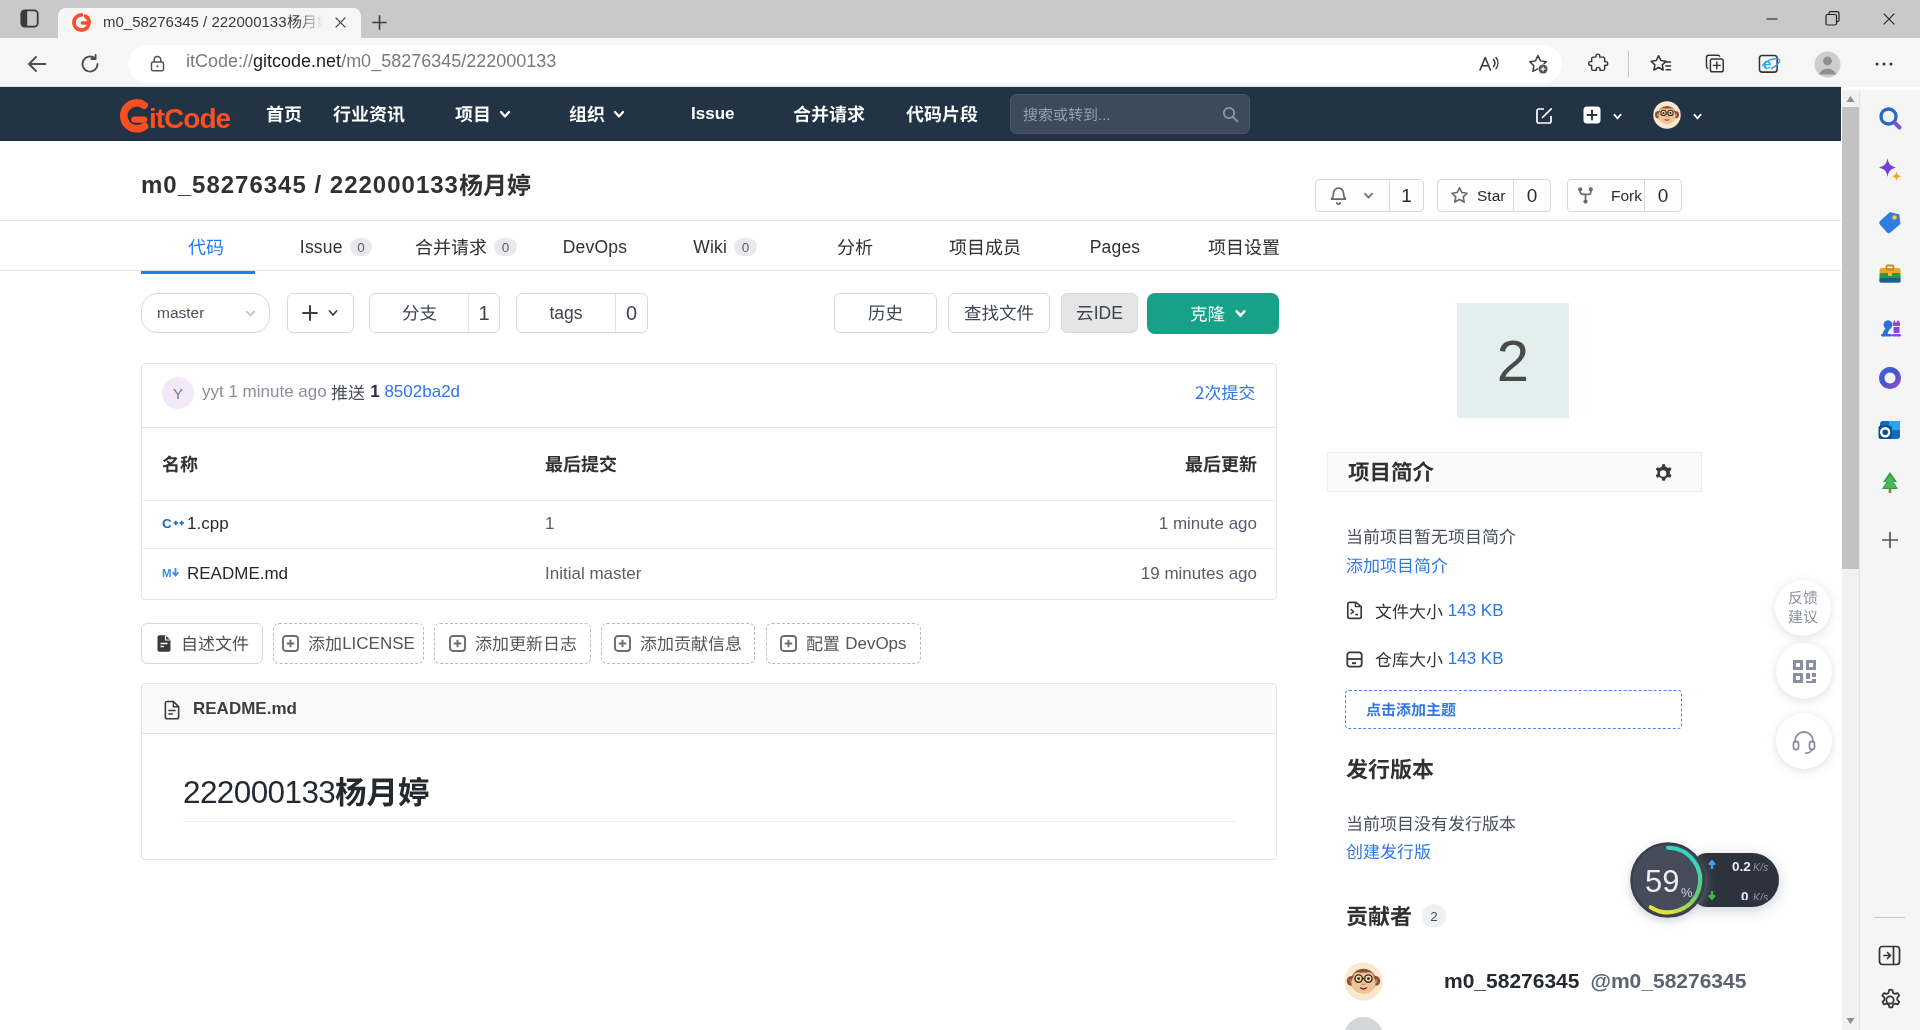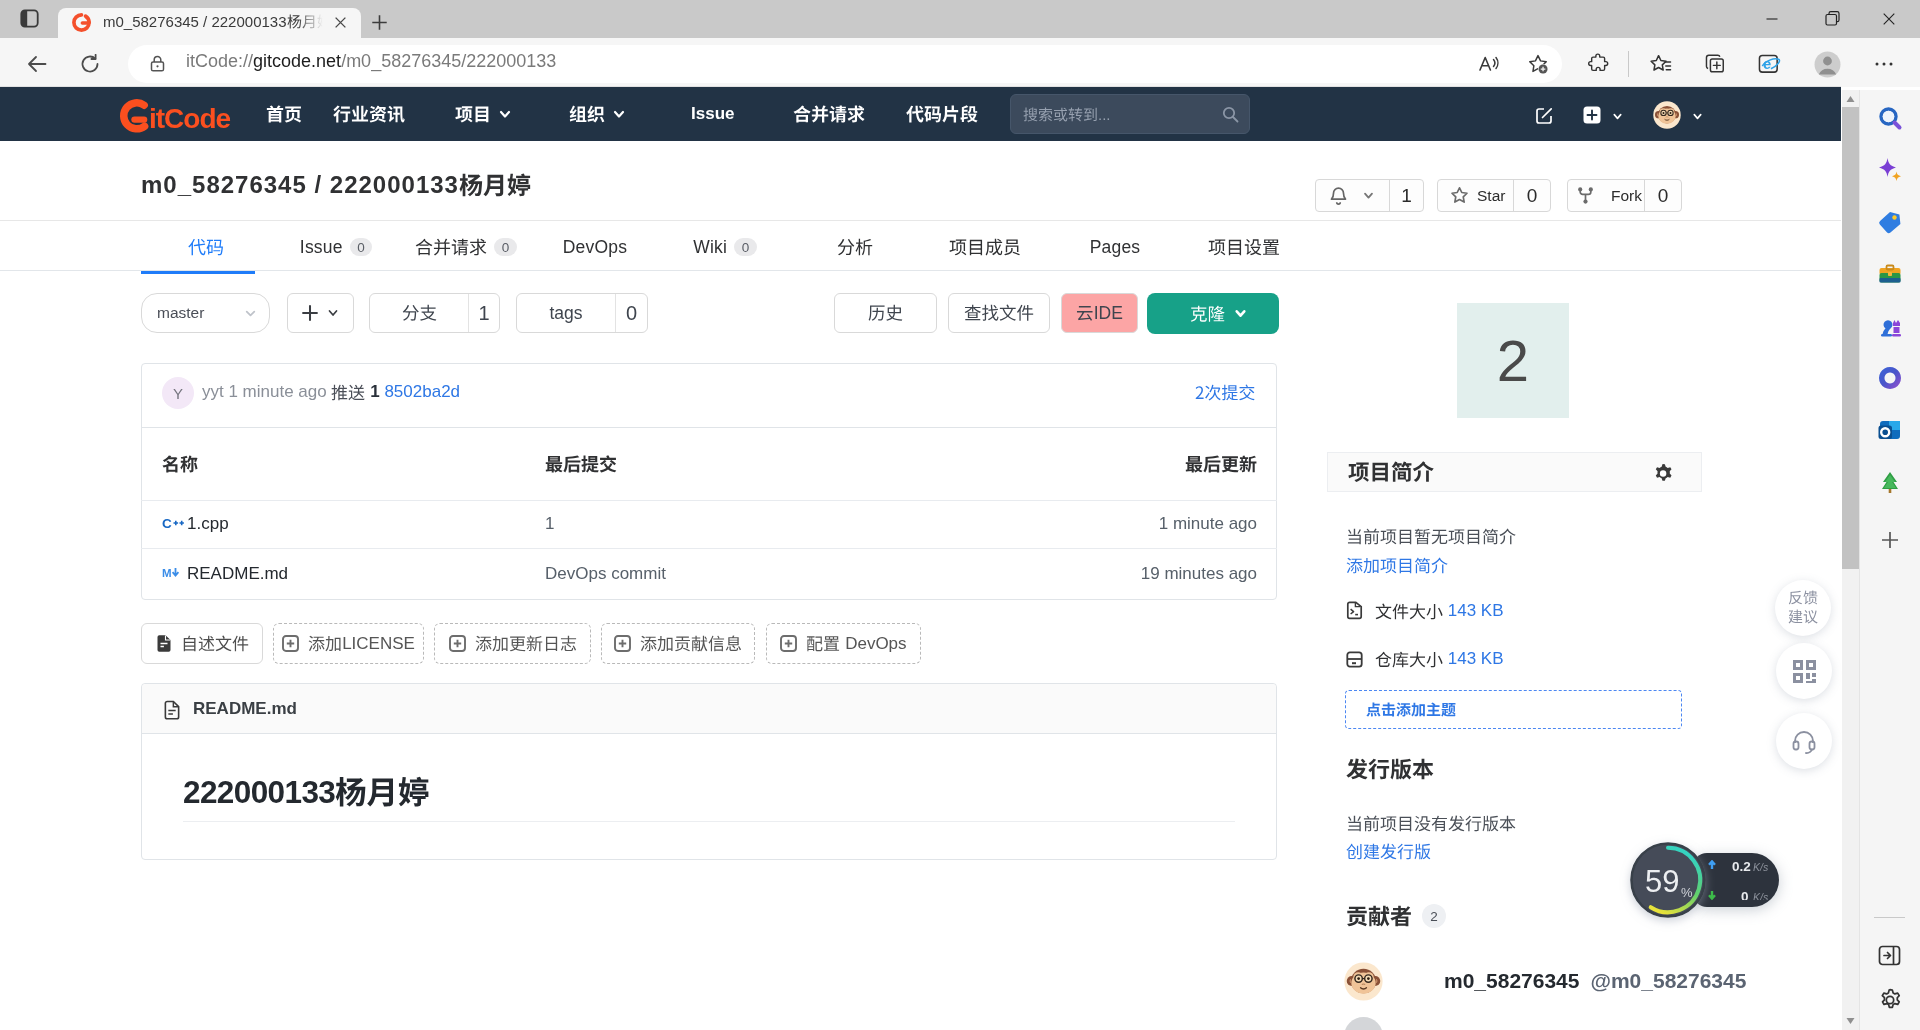--- a/index.html
+++ b/index.html
@@ -357,21 +357,21 @@
 <div class="abs row" style="left:948px;top:293px;width:102px;height:40px;background:#fff;border:1px solid #d9d9d9;border-radius:6px;justify-content:center">
     <svg class="zh" width="70.0" height="17.5" viewBox="0 -880 4000.0 1000" style="fill:#3f454e;">
       <g transform="scale(1,-1)">
         <use href="#g67e5r" x="0"></use>
         <use href="#g627er" x="1000"></use>
         <use href="#g6587r" x="2000"></use>
         <use href="#g4ef6r" x="3000"></use>
       </g>
     </svg>
   </div>
-<div class="abs row" style="left:1061px;top:293px;width:77px;height:40px;background:#fca5a5;border:1px solid #d9d9d9;border-radius:6px;justify-content:center">
+<div class="abs row" style="left:1061px;top:293px;width:77px;height:40px;background:#e5e5e5;border:1px solid #d9d9d9;border-radius:6px;justify-content:center">
     <svg class="zh" width="17.5" height="17.5" viewBox="0 -880 1000.0 1000" style="fill:#3f454e;">
       <g transform="scale(1,-1)">
         <use href="#g4e91r" x="0"></use>
       </g>
     </svg>
     <span style="font-size:17.5px;color:#3f454e">IDE</span>
   </div>
 <div class="abs row" style="left:1147px;top:293px;width:132px;height:41px;background:#17a188;border-radius:8px;justify-content:center;padding-left:11px">
     <svg class="zh" width="35.0" height="17.5" viewBox="0 -880 2000.0 1000" style="fill:#ffffff;">
       <g transform="scale(1,-1)">
@@ -437,21 +437,21 @@
   </svg>
 <div class="abs row" style="left:187px;top:500px;height:48px;font-size:17px;color:#24292f">1.cpp</div>
 <div class="abs row" style="left:545px;top:500px;height:48px;font-size:17px;color:#57606a">1</div>
 <div class="abs row" style="left:1000px;top:500px;width:257px;height:48px;justify-content:flex-end;font-size:17px;color:#57606a">1 minute ago</div>
 <div class="abs" style="left:141px;top:548px;width:1136px;height:1px;background:#e8ebef"></div>
 <svg class="abs" style="left:162px;top:566px" width="20" height="14" viewBox="0 0 20 14">
       <text x="0" y="11" font-size="11.5" font-weight="bold" fill="#3b8de8" font-family="Liberation Sans">M</text>
       <path d="M13.5 2 v 7 M10.6 6.2 L13.5 9.6 L16.4 6.2" fill="none" stroke="#3b8de8" stroke-width="1.8"></path>
   </svg>
 <div class="abs row" style="left:187px;top:548px;height:52px;font-size:17px;color:#24292f">README.md</div>
-<div class="abs row" style="left:545px;top:548px;height:52px;font-size:17px;color:#57606a">DevOps commit</div>
+<div class="abs row" style="left:545px;top:548px;height:52px;font-size:17px;color:#57606a">Initial master</div>
 <div class="abs row" style="left:1000px;top:548px;width:257px;height:52px;justify-content:flex-end;font-size:17px;color:#57606a">19 minutes ago</div>
 <div class="abs row" style="left:141px;top:623px;width:122px;height:41px;border:1px solid #d9d9d9;border-radius:6px;justify-content:center">
     <svg width="16" height="19" viewBox="0 0 16 19">
       <path d="M1.5 3 a 1.8 1.8 0 0 1 1.8 -1.8 h 6.2 L14.5 6 v 10 a 1.8 1.8 0 0 1 -1.8 1.8 H3.3 a 1.8 1.8 0 0 1 -1.8 -1.8 z" fill="#3a3a3a"></path>
       <path d="M9.5 1.4 V6 h 4.8" fill="none" stroke="#fff" stroke-width="1.1"></path>
       <path d="M4.5 9.5 h 7 M4.5 12.5 h 3.4" stroke="#fff" stroke-width="1.4"></path>
     </svg>
     <span style="width:9px"></span>
     <svg class="zh" width="68.0" height="17.0" viewBox="0 -880 4000.0 1000" style="fill:#4d4d4d;">
       <g transform="scale(1,-1)">
@@ -526,21 +526,21 @@
   </div>
 <div class="abs" style="left:141px;top:683px;width:1136px;height:177px;border:1px solid #e0e4e8;border-radius:4px;background:#fff"></div>
 <div class="abs" style="left:142px;top:684px;width:1134px;height:50px;background:#fafafa;border-bottom:1px solid #e0e4e8;border-radius:4px 4px 0 0"></div>
 <svg class="abs" style="left:164px;top:700px" width="16" height="20" viewBox="0 0 14 17">
       <path d="M1.2 2.6 a 1.6 1.6 0 0 1 1.6 -1.6 h 5.4 L12.8 5.6 v 9 a 1.6 1.6 0 0 1 -1.6 1.6 H2.8 a 1.6 1.6 0 0 1 -1.6 -1.6 z" fill="none" stroke="#3a3a3a" stroke-width="1.4"></path>
       <path d="M8.2 1.2 V5.6 h 4.4" fill="none" stroke="#3a3a3a" stroke-width="1.3"></path>
       <path d="M3.8 9 h 6.4 M3.8 12 h 4" stroke="#3a3a3a" stroke-width="1.3"></path>
   </svg>
 <div class="abs row" style="left:193px;top:684px;height:50px;font-size:17px;font-weight:bold;color:#3a3f44">README.md</div>
 <div class="abs row" style="left:183px;top:771px;height:42px"> 
-    <span style="font-size:31.5px;font-weight:bold;color:#24292f;letter-spacing:-0.6px">222000133</span>
+    <span style="font-size:31.5px;font-weight:normal;color:#24292f;letter-spacing:-0.6px">222000133</span>
     <svg class="zh" width="94.5" height="31.5" viewBox="0 -880 3000.0 1000" style="fill:#24292f;">
       <g transform="scale(1,-1)">
         <use href="#g6768b" x="0"></use>
         <use href="#g6708b" x="1000"></use>
         <use href="#g5a77b" x="2000"></use>
       </g>
     </svg>
   </div>
 <div class="abs" style="left:183px;top:821px;width:1052px;height:1px;background:#eceef1"></div>
 <div class="abs" style="left:1457px;top:303px;width:112px;height:115px;background:#e2efed;display:flex;align-items:center;justify-content:center;font-size:58px;color:#4a4a4a;font-weight:400">2</div>

